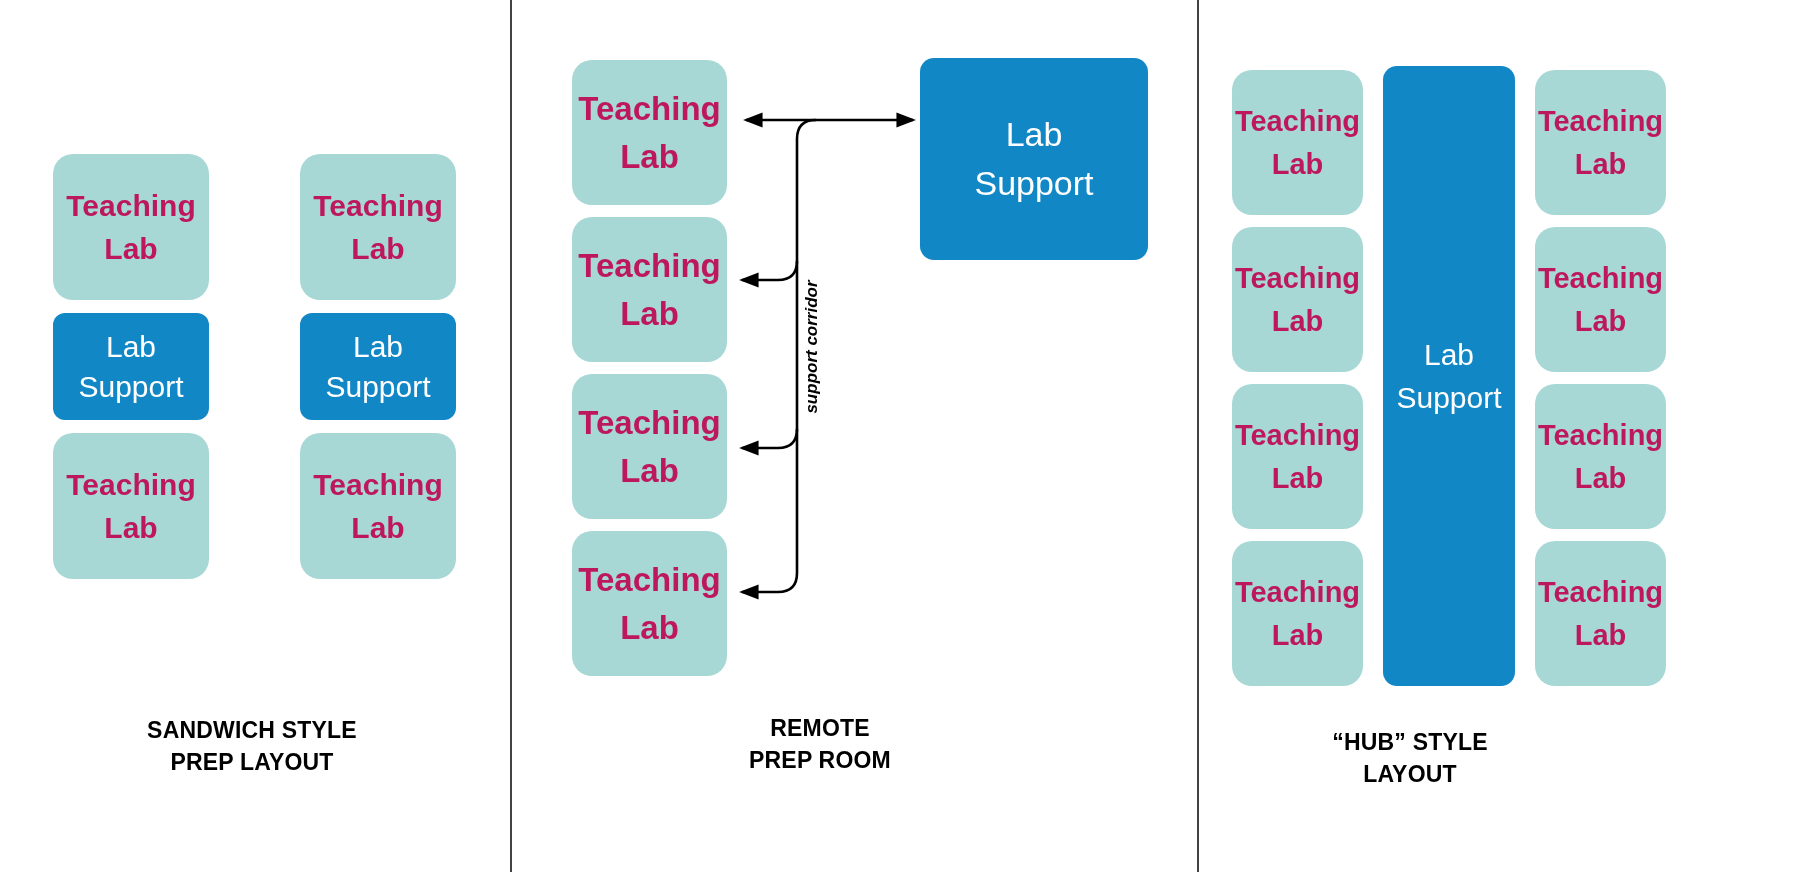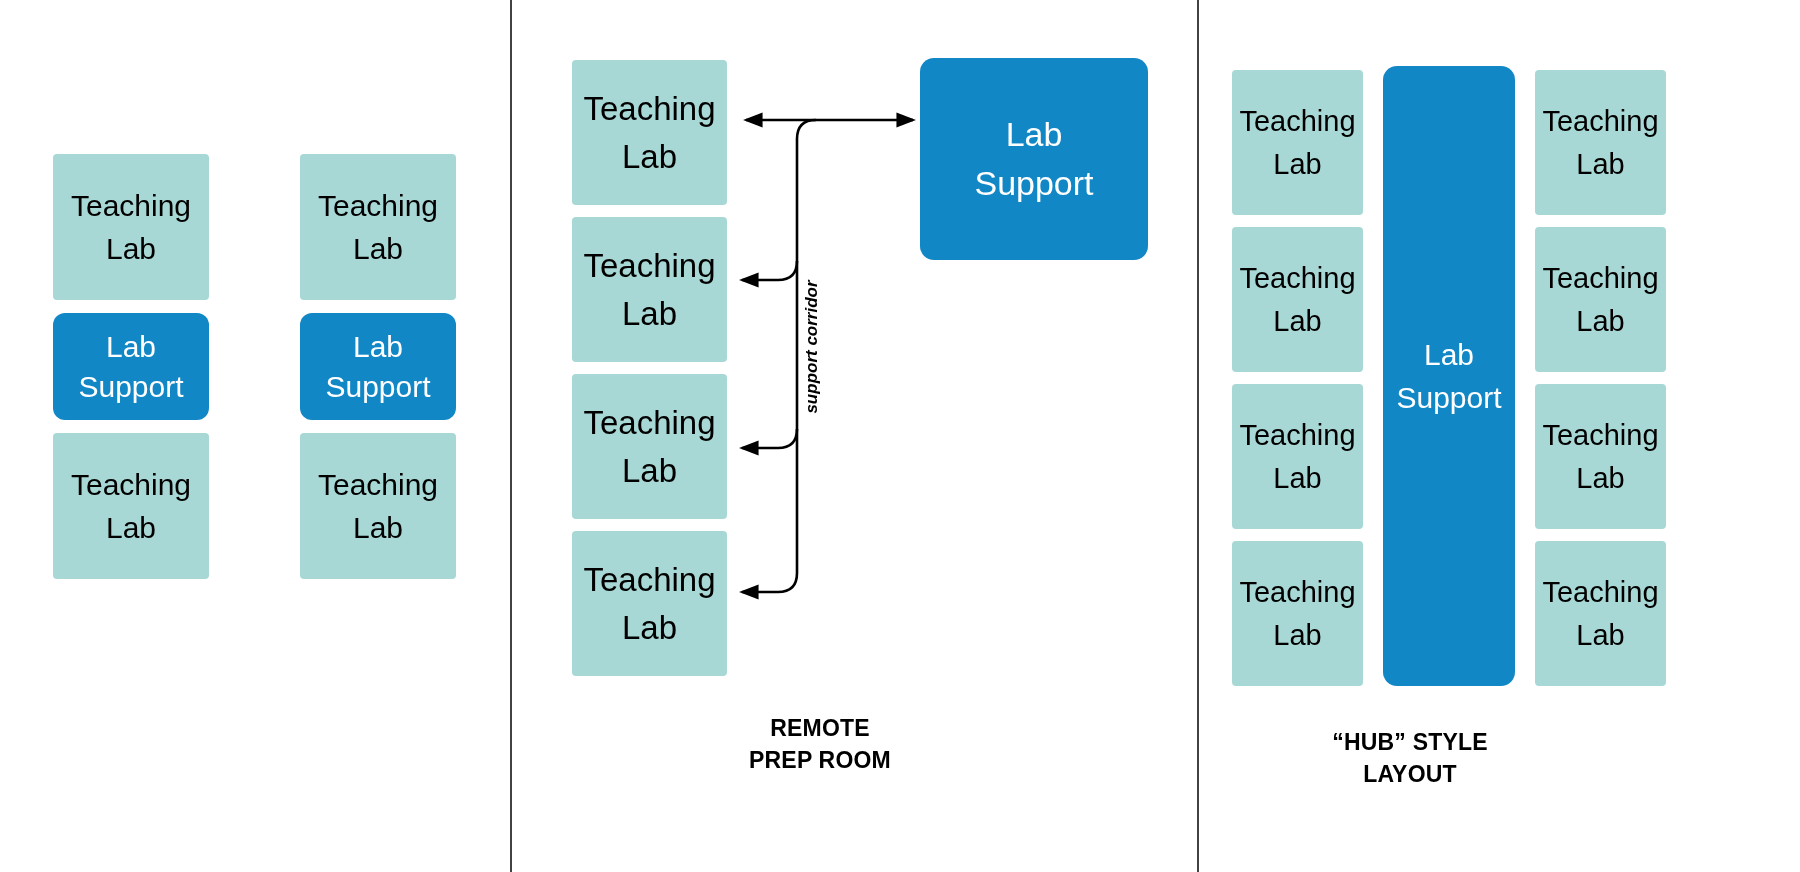--- a/index.html
+++ b/index.html
@@ -7,21 +7,21 @@
     width:1800px;height:872px;background:#ffffff;overflow:hidden;position:relative;
     font-family:"Liberation Sans",sans-serif;color:#000;
   }
   .canvas{position:absolute;left:0;top:0;width:1800px;height:872px;}
   .panel{position:absolute;left:0;top:0;width:1800px;height:872px;pointer-events:none;}
   .divider{position:absolute;top:0;width:2px;height:872px;background:#424242;}
   .box{
     position:absolute;display:flex;align-items:center;justify-content:center;
     text-align:center;
   }
-  .tl{background:#a7d8d5;border-radius:4px;color:#000000;}
+  .tl{background:#a7d8d5;border-radius:20px;color:#be185d;font-weight:bold;}
   .ls{background:#1287c6;color:#ffffff;}
   .lbl{white-space:pre-line;line-height:1.45;}
   .fs29{font-size:29px;}
   .fs30{font-size:30px;}
   .fs33{font-size:33px;}
   .fs34{font-size:34px;}
   .caption{
     position:absolute;width:320px;text-align:center;font-weight:700;font-size:23px;
     line-height:32px;white-space:pre-line;letter-spacing:.2px;
   }
@@ -58,20 +58,22 @@
 
     <div class="box tl" style="left:53px;top:433px;width:156px;height:146px;">
       <div class="lbl fs30">Teaching
 Lab</div>
     </div>
     <div class="box tl" style="left:300px;top:433px;width:156px;height:146px;">
       <div class="lbl fs30">Teaching
 Lab</div>
     </div>
 
+    <div class="caption" style="left:92px;top:714px;">SANDWICH STYLE
+PREP LAYOUT</div>
   </div>
 
   <div class="divider" style="left:510px;"></div>
 
   <div class="panel">
     <div class="box tl" style="left:572px;top:60px;width:155px;height:145px;">
       <div class="lbl fs33">Teaching
 Lab</div>
     </div>
     <div class="box tl" style="left:572px;top:217px;width:155px;height:145px;">

